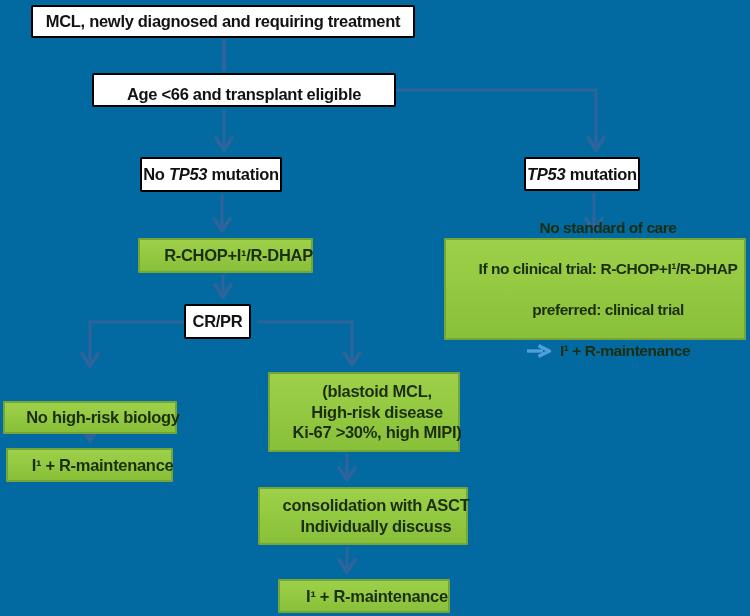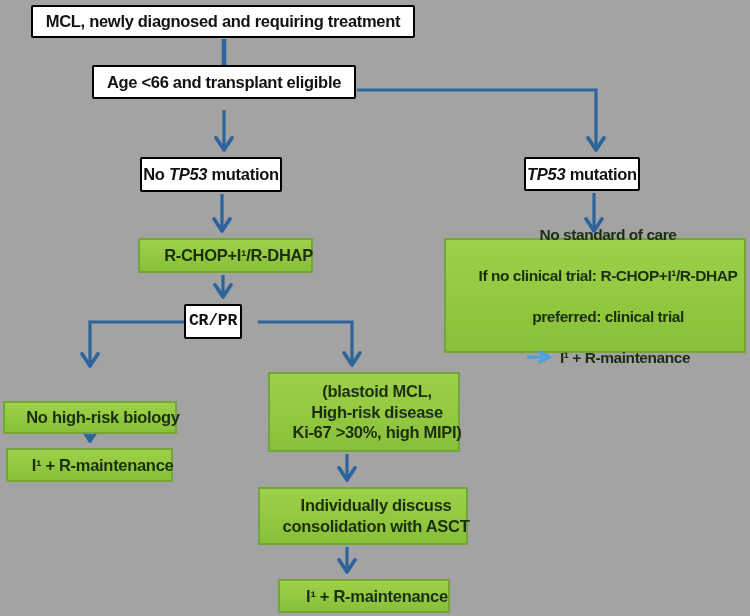--- a/index.html
+++ b/index.html
@@ -1,19 +1,19 @@
 <!DOCTYPE html>
 <html><head>
 <meta charset="utf-8">
 <style>
   html,body{margin:0;padding:0;background:#ffffff;}
   .canvas{
     position:relative;
     width:750px;height:616px;
-    background:#a3a3a3;
+    background:#0369a1;
     font-family:"Liberation Sans","DejaVu Sans",sans-serif;
     overflow:hidden;
   }
   svg.connectors{position:absolute;left:0;top:0;width:750px;height:616px;}
   .node{
     position:absolute;
     box-sizing:border-box;
     display:flex;
     flex-direction:column;
     align-items:center;
@@ -64,64 +64,64 @@
     <path d="M347,454 V480" stroke="#2e649c" stroke-width="3.2" fill="none" marker-end="url(#vhead)"></path>
     <path d="M347,547 V572" stroke="#2e649c" stroke-width="3.2" fill="none" marker-end="url(#vhead)"></path>
     <path d="M357,90 H596 V150" stroke="#2e649c" stroke-width="3.2" fill="none" marker-end="url(#vhead)"></path>
     <path d="M594,193 V231" stroke="#2e649c" stroke-width="3.2" fill="none" marker-end="url(#vhead)"></path>
   </svg>
 
   <div class="node white-box" style="left:31px;top:5px;width:384px;height:33px;">
     <span class="line">MCL, newly diagnosed and requiring treatment</span>
   </div>
 
-  <div class="node white-box" style="left:92px;top:65px;width:264px;height:34px;">
+  <div class="node white-box" style="left:92px;top:73px;width:304px;height:34px;justify-content:flex-end;">
     <span class="line">Age &lt;66 and transplant eligible</span>
   </div>
 
   <div class="node white-box" style="left:140px;top:157px;width:142px;height:35px;">
     <span class="line"><span>No </span><span class="gene">TP53</span><span> mutation</span></span>
   </div>
 
   <div class="node white-box" style="left:524px;top:157px;width:116px;height:34px;">
     <span class="line"><span class="gene">TP53</span><span> mutation</span></span>
   </div>
 
   <div class="node green-box" style="left:138px;top:238px;width:175px;height:35px;">
     <span class="line">R-CHOP+I¹/R-DHAP</span>
   </div>
 
-  <div class="node white-box" style="left:184px;top:304px;width:58px;height:35px;font-family:Liberation Mono, monospace;">
+  <div class="node white-box" style="left:184px;top:304px;width:67px;height:35px;">
     <span class="line">CR/PR</span>
   </div>
 
   <div class="node green-box" style="left:3px;top:373px;width:174px;height:33px;margin-top:28px;">
     <span class="line">No high-risk biology</span>
   </div>
 
   <div class="node green-box" style="left:6px;top:448px;width:167px;height:34px;">
     <span class="line">I¹ + R-maintenance</span>
   </div>
 
   <div class="node green-box" style="left:268px;top:372px;width:192px;height:80px;">
     <span class="line">(blastoid MCL,</span>
     <span class="line">High-risk disease</span>
     <span class="line">Ki-67 &gt;30%, high MIPI)</span>
   </div>
 
   <div class="node green-box" style="left:258px;top:487px;width:210px;height:58px;">
+    <span class="line">consolidation with ASCT</span>
     <span class="line">Individually discuss</span>
-    <span class="line">consolidation with ASCT</span>
   </div>
 
   <div class="node green-box" style="left:278px;top:579px;width:172px;height:34px;">
     <span class="line">I¹ + R-maintenance</span>
   </div>
 
-  <div class="node green-box big-box" style="left:444px;top:238px;width:302px;height:115px;gap:16px;">
+  <div class="node green-box big-box" style="left:444px;top:238px;width:302px;height:102px;gap:16px;">
     <span class="line">No standard of care</span>
     <span class="line">If no clinical trial: R-CHOP+I¹/R-DHAP</span>
     <span class="line">preferred: clinical trial</span>
     <span class="arrow-line">
       <svg width="27" height="14" viewBox="0 0 27 14">
         <line x1="1" y1="7" x2="17" y2="7" stroke="#4f9fd8" stroke-width="3.4"></line>
         <path d="M12.5,1.6 L23.5,7 L12.5,12.4" fill="none" stroke="#4f9fd8" stroke-width="3.4" stroke-linejoin="round"></path>
       </svg>
       <span class="nw">I¹ + R-maintenance</span>
     </span>

